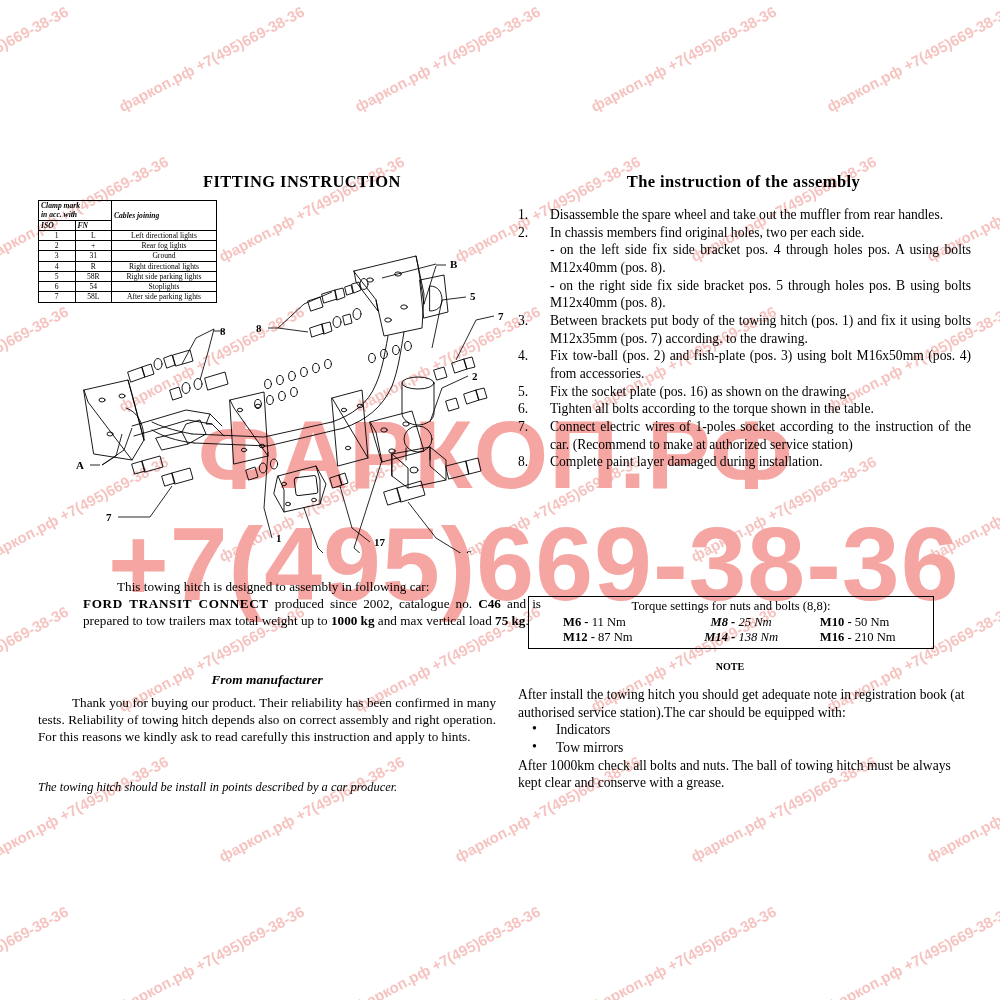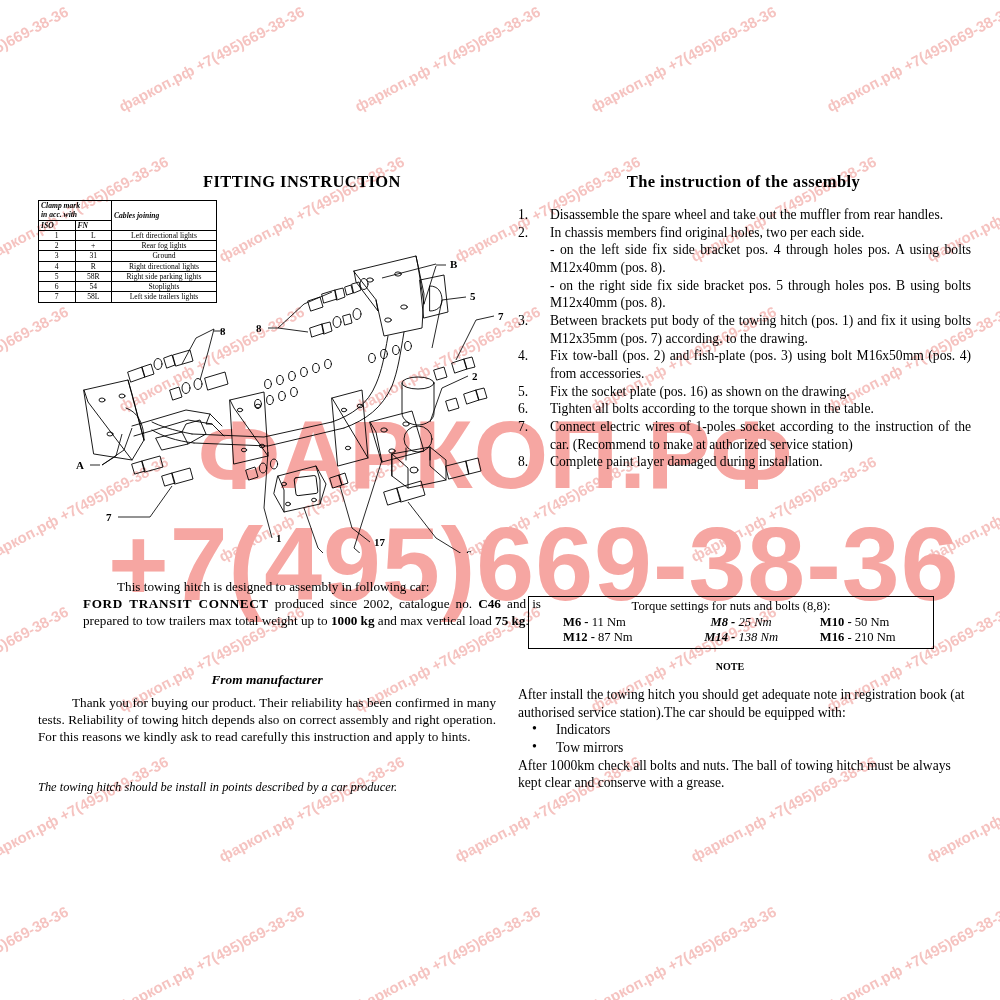--- a/index.html
+++ b/index.html
@@ -273,21 +273,21 @@
             <td class="c-desc">Right side parking lights</td>
           </tr>
           <tr>
             <td class="c-iso">6</td>
             <td class="c-fn">54</td>
             <td class="c-desc">Stoplights</td>
           </tr>
           <tr>
             <td class="c-iso">7</td>
             <td class="c-fn">58L</td>
-            <td class="c-desc">Left side trailers lights</td>
+            <td class="c-desc">After side parking lights</td>
           </tr>
         </tbody>
     </table>
 
     <div id="drawing">
       <svg width="480" height="345" viewBox="0 0 480 345" xmlns="http://www.w3.org/2000/svg">
         <g fill="none" stroke="#000" stroke-width="0.9" stroke-linejoin="round" stroke-linecap="round">
 
           <path d="M322 63 L384 48 L392 86 L390 120 L352 128 L344 92 Z"></path>
           <path d="M322 63 L324 74 L346 103 L344 92"></path>

